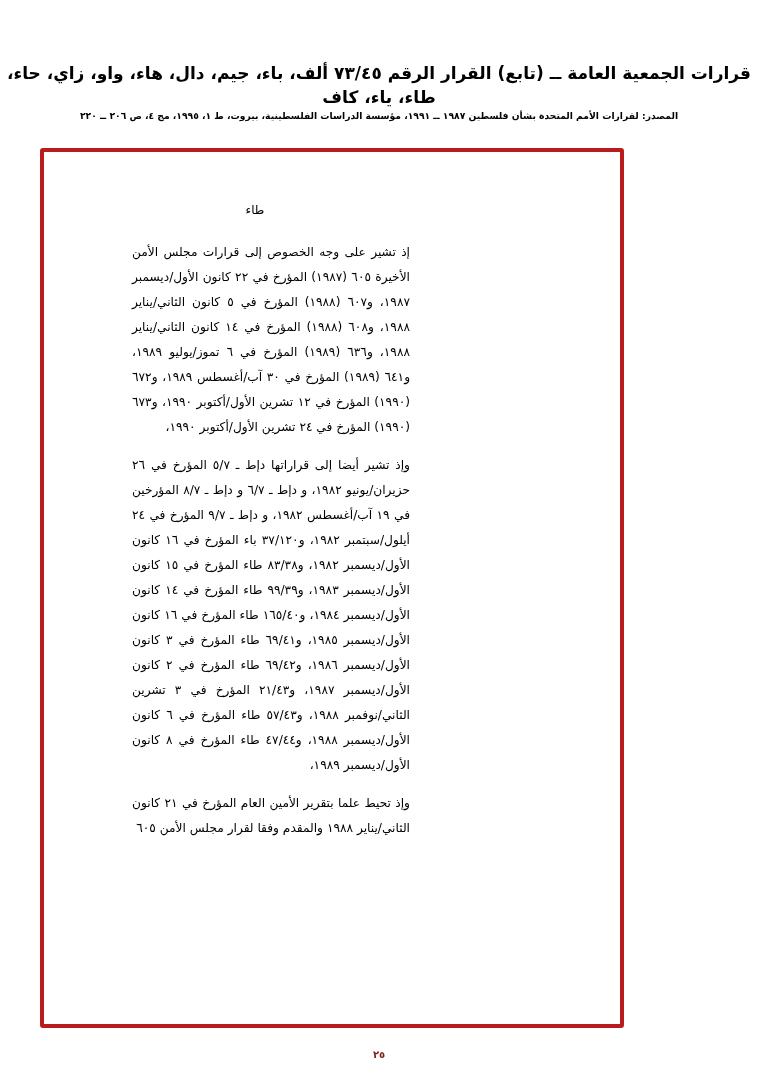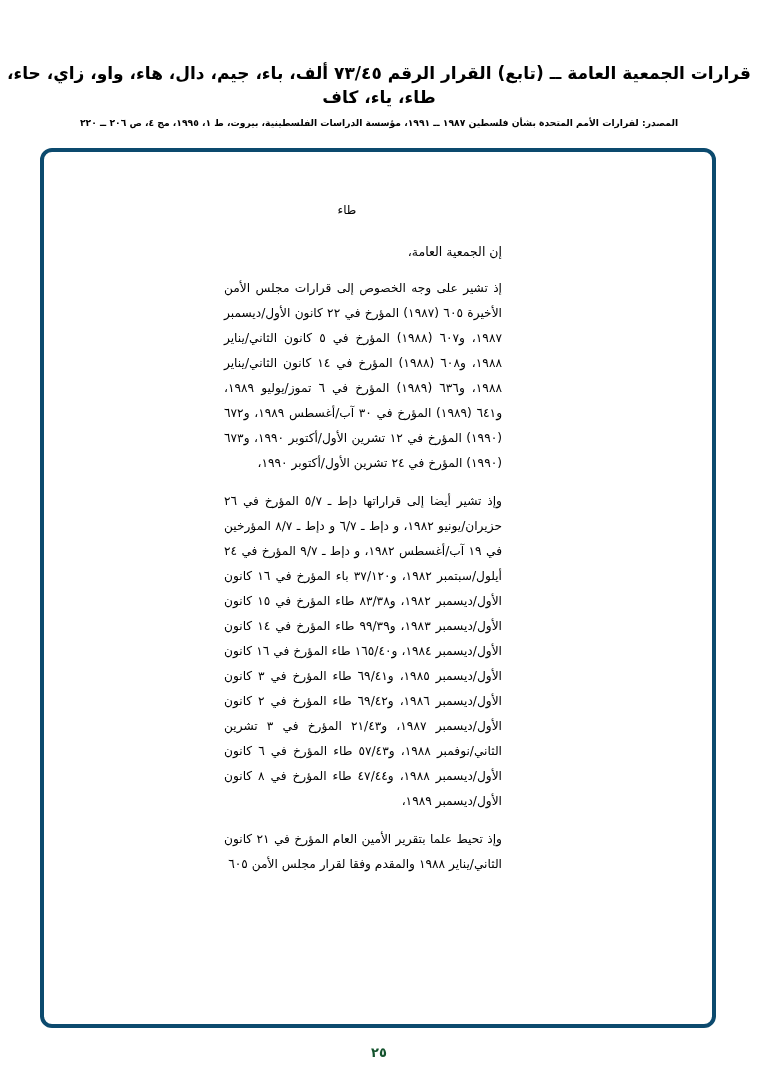--- a/index.html
+++ b/index.html
@@ -32,36 +32,35 @@
     direction: rtl;
   }
   .header-title {
     font-size: 17px;
     font-weight: bold;
     letter-spacing: 0;
     line-height: 1.4;
     color: #000;
   }
   .header-source {
-    margin-top: 7px;
     font-size: 9.2px;
     font-weight: bold;
     line-height: 1.4;
     color: #000;
   }
 
   
   .frame {
     position: absolute;
     top: 148px;
     left: 40px;
-    width: 676px;
+    width: 584px;
     height: 880px;
-    border: 4px solid #0c4a6e;
-    border-radius: 12px;
+    border: 4px solid #b91c1c;
+    border-radius: 3px;
     box-sizing: border-box;
     background: #ffffff;
   }
 
   .content {
     position: absolute;
     top: 48px;
     right: 210px;
     width: 310px;
     direction: rtl;
@@ -95,40 +94,39 @@
     margin-left: 32px;
   }
 
   
   .page-number {
     position: absolute;
     bottom: 18px;
     left: 0;
     right: 0;
     text-align: center;
-    font-size: 13px;
+    font-size: 10px;
     font-weight: bold;
-    color: #14532d;
+    color: #7f1d1d;
   }
 </style>
 </head>
 <body>
 
 <div class="page">
 
   <div class="header">
     <div class="header-title">قرارات الجمعية العامة ــ (تابع) القرار الرقم ٧٣/٤٥ ألف، باء، جيم، دال، هاء، واو، زاي، حاء، طاء، ياء، كاف</div>
     <div class="header-source">المصدر: لقرارات الأمم المتحدة بشأن فلسطين ١٩٨٧ ــ ١٩٩١، مؤسسة الدراسات الفلسطينية، بيروت، ط ١، ١٩٩٥، مج ٤، ص ٢٠٦ ــ ٢٢٠</div>
   </div>
 
   <div class="frame">
     <div class="content">
 
       <div class="doc-letter">طاء</div>
-      <div class="doc-opening">إن الجمعية العامة،</div>
 
       <p class="para">إذ تشير على وجه الخصوص إلى قرارات مجلس الأمن الأخيرة ٦٠٥ (١٩٨٧) المؤرخ في ٢٢ كانون الأول/ديسمبر ١٩٨٧، و٦٠٧ (١٩٨٨) المؤرخ في ٥ كانون الثاني/يناير ١٩٨٨، و٦٠٨ (١٩٨٨) المؤرخ في ١٤ كانون الثاني/يناير ١٩٨٨، و٦٣٦ (١٩٨٩) المؤرخ في ٦ تموز/يوليو ١٩٨٩، و٦٤١ (١٩٨٩) المؤرخ في ٣٠ آب/أغسطس ١٩٨٩، و٦٧٢ (١٩٩٠) المؤرخ في ١٢ تشرين الأول/أكتوبر ١٩٩٠، و٦٧٣ (١٩٩٠) المؤرخ في ٢٤ تشرين الأول/أكتوبر ١٩٩٠،</p>
       <p class="para">وإذ تشير أيضا إلى قراراتها دإط ـ ٥/٧ المؤرخ في ٢٦ حزيران/يونيو ١٩٨٢، و دإط ـ ٦/٧ و دإط ـ ٨/٧ المؤرخين في ١٩ آب/أغسطس ١٩٨٢، و دإط ـ ٩/٧ المؤرخ في ٢٤ أيلول/سبتمبر ١٩٨٢، و٣٧/١٢٠ باء المؤرخ في ١٦ كانون الأول/ديسمبر ١٩٨٢، و٨٣/٣٨ طاء المؤرخ في ١٥ كانون الأول/ديسمبر ١٩٨٣، و٩٩/٣٩ طاء المؤرخ في ١٤ كانون الأول/ديسمبر ١٩٨٤، و١٦٥/٤٠ طاء المؤرخ في ١٦ كانون الأول/ديسمبر ١٩٨٥، و٦٩/٤١ طاء المؤرخ في ٣ كانون الأول/ديسمبر ١٩٨٦، و٦٩/٤٢ طاء المؤرخ في ٢ كانون الأول/ديسمبر ١٩٨٧، و٢١/٤٣ المؤرخ في ٣ تشرين الثاني/نوفمبر ١٩٨٨، و٥٧/٤٣ طاء المؤرخ في ٦ كانون الأول/ديسمبر ١٩٨٨، و٤٧/٤٤ طاء المؤرخ في ٨ كانون الأول/ديسمبر ١٩٨٩،</p>
       <p class="para">وإذ تحيط علما بتقرير الأمين العام المؤرخ في ٢١ كانون الثاني/يناير ١٩٨٨ والمقدم وفقا لقرار مجلس الأمن ٦٠٥</p>
 
     </div>
   </div>
 
   <div class="page-number">٢٥</div>
 

